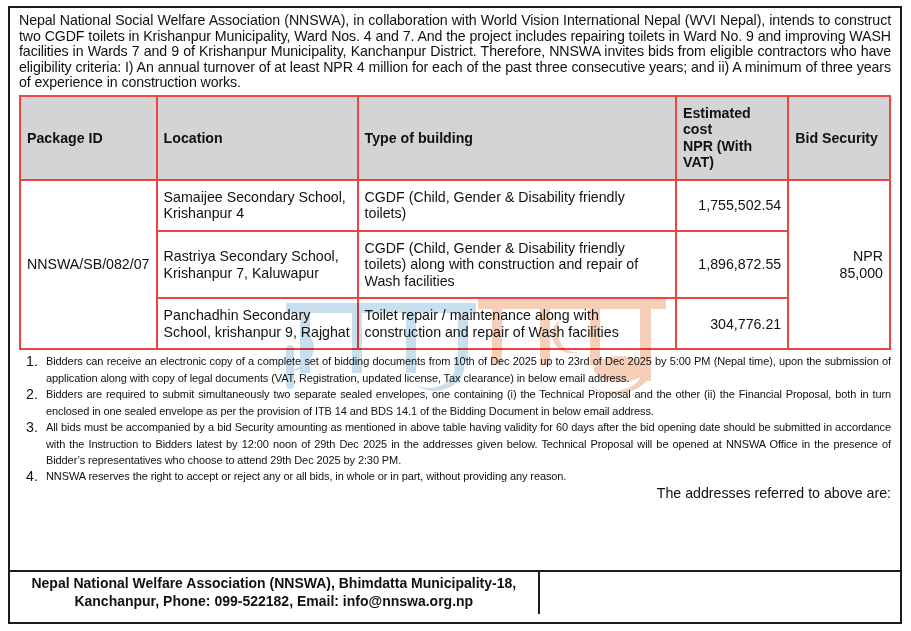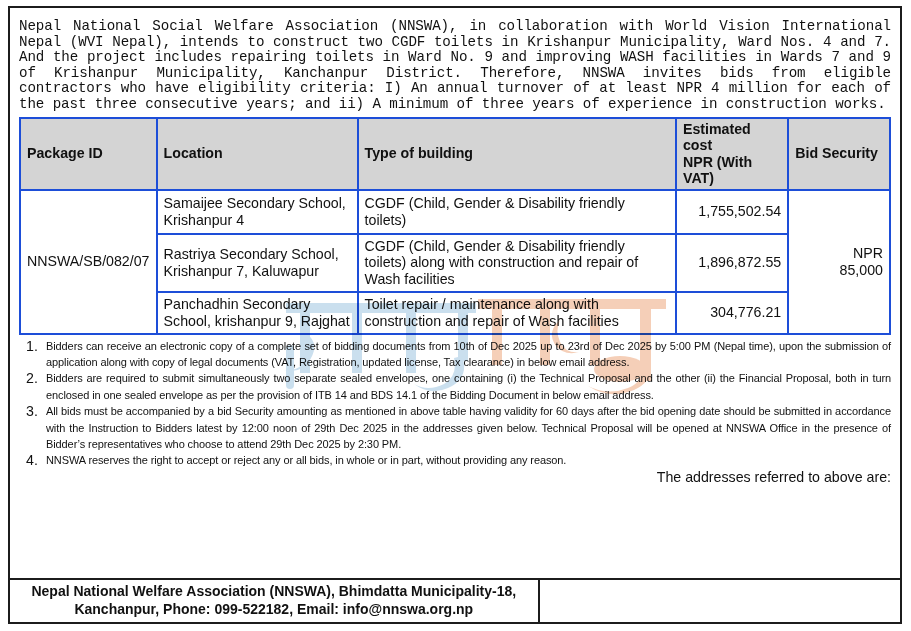--- a/index.html
+++ b/index.html
@@ -18,49 +18,49 @@
   }
   
   .doc-header { text-align:center; }
   .doc-title   { font-size:17px; font-weight:bold; line-height:22px; }
   .doc-subtitle{ font-size:15.5px; font-weight:bold; line-height:20px; }
   .doc-ifb     { font-size:15.5px; font-weight:bold; line-height:20px; }
   .doc-pubdate { font-size:14px;   font-weight:bold; line-height:18px; }
   
   .intro {
     font-size:14.2px; line-height:15.6px; text-align:justify;
-    margin-top:8px; letter-spacing:-0.1px;font-family:Liberation Mono, monospace;
+    margin-top:2px; letter-spacing:-0.1px;
   }
   
   table.bids {
     width:100%; border-collapse:collapse; margin-top:4px;
     table-layout:fixed;
   }
   table.bids th, table.bids td {
-    border:2px solid #1d4ed8;
+    border:2px solid #ef4444;
     font-size:14.2px; line-height:16.5px;
-    padding:2px 6px; vertical-align:middle;
+    padding:8px 6px; vertical-align:middle;
   }
   table.bids th {
     background:#d4d4d4; font-weight:bold; text-align:left; height:40px;
   }
   th.c, td.c { text-align:right; }
   .pre { white-space:pre-line; }
   td.row-h1 { height:44px; }
   td.row-h2 { height:58px; }
   td.row-h3 { height:42px; }
   
   .notes { margin-top:3px; }
   .note  { display:flex; }
   .note-num  { flex:none; width:27px; padding-left:7px; font-size:14.2px; line-height:16.4px; }
   .note-text { flex:1; text-align:justify; font-size:11px; line-height:16.4px; letter-spacing:-0.1px; }
   .addresses-note { text-align:right; font-size:14.2px; line-height:17px; }
   
   .footer {
-    position:absolute; left:0; right:0; bottom:0;
+    position:absolute; left:0; right:0; bottom:8px;
     border-top:2px solid #1c1c1c;
     display:flex; align-items:stretch;
   }
   .footer-cell {
     font-size:14px; font-weight:bold; line-height:17.5px;
     text-align:center; padding:3px 8px 4px 8px;
   }
   .footer-left  { width:59.5%; border-right:2px solid #1c1c1c; }
   .footer-right { width:40.5%; }
   

